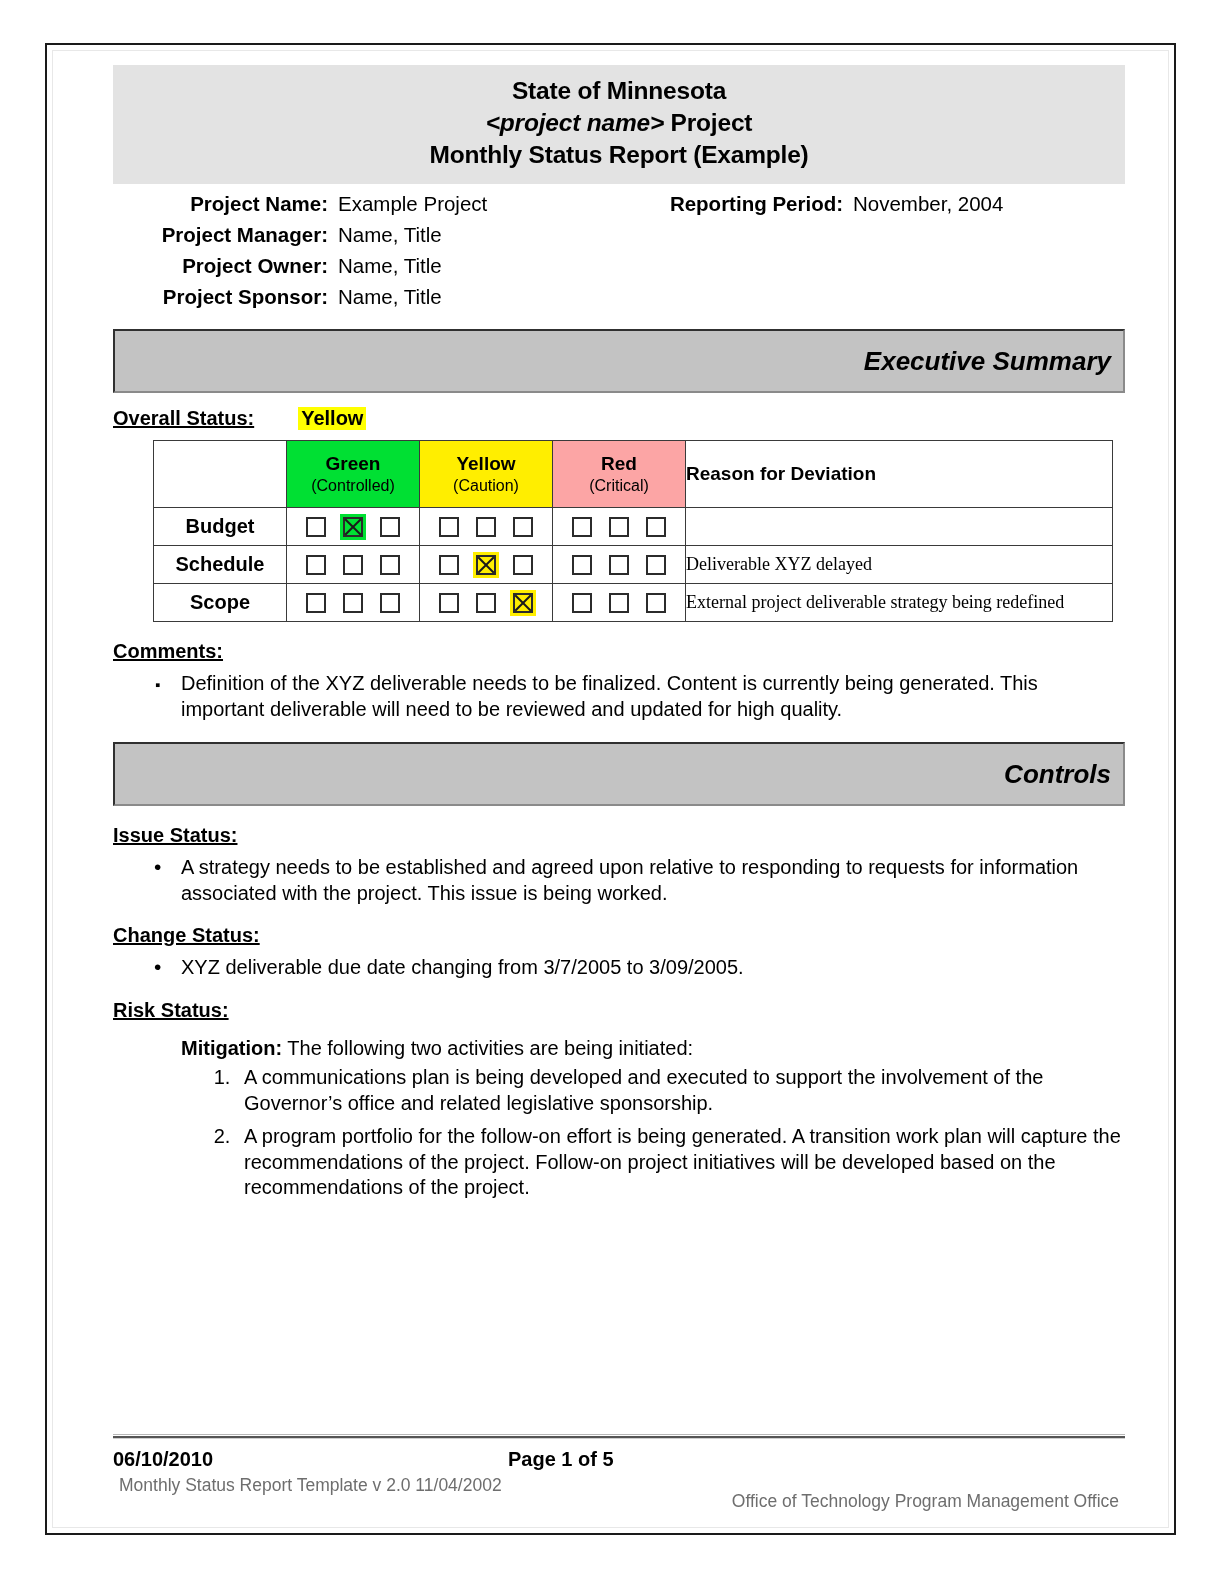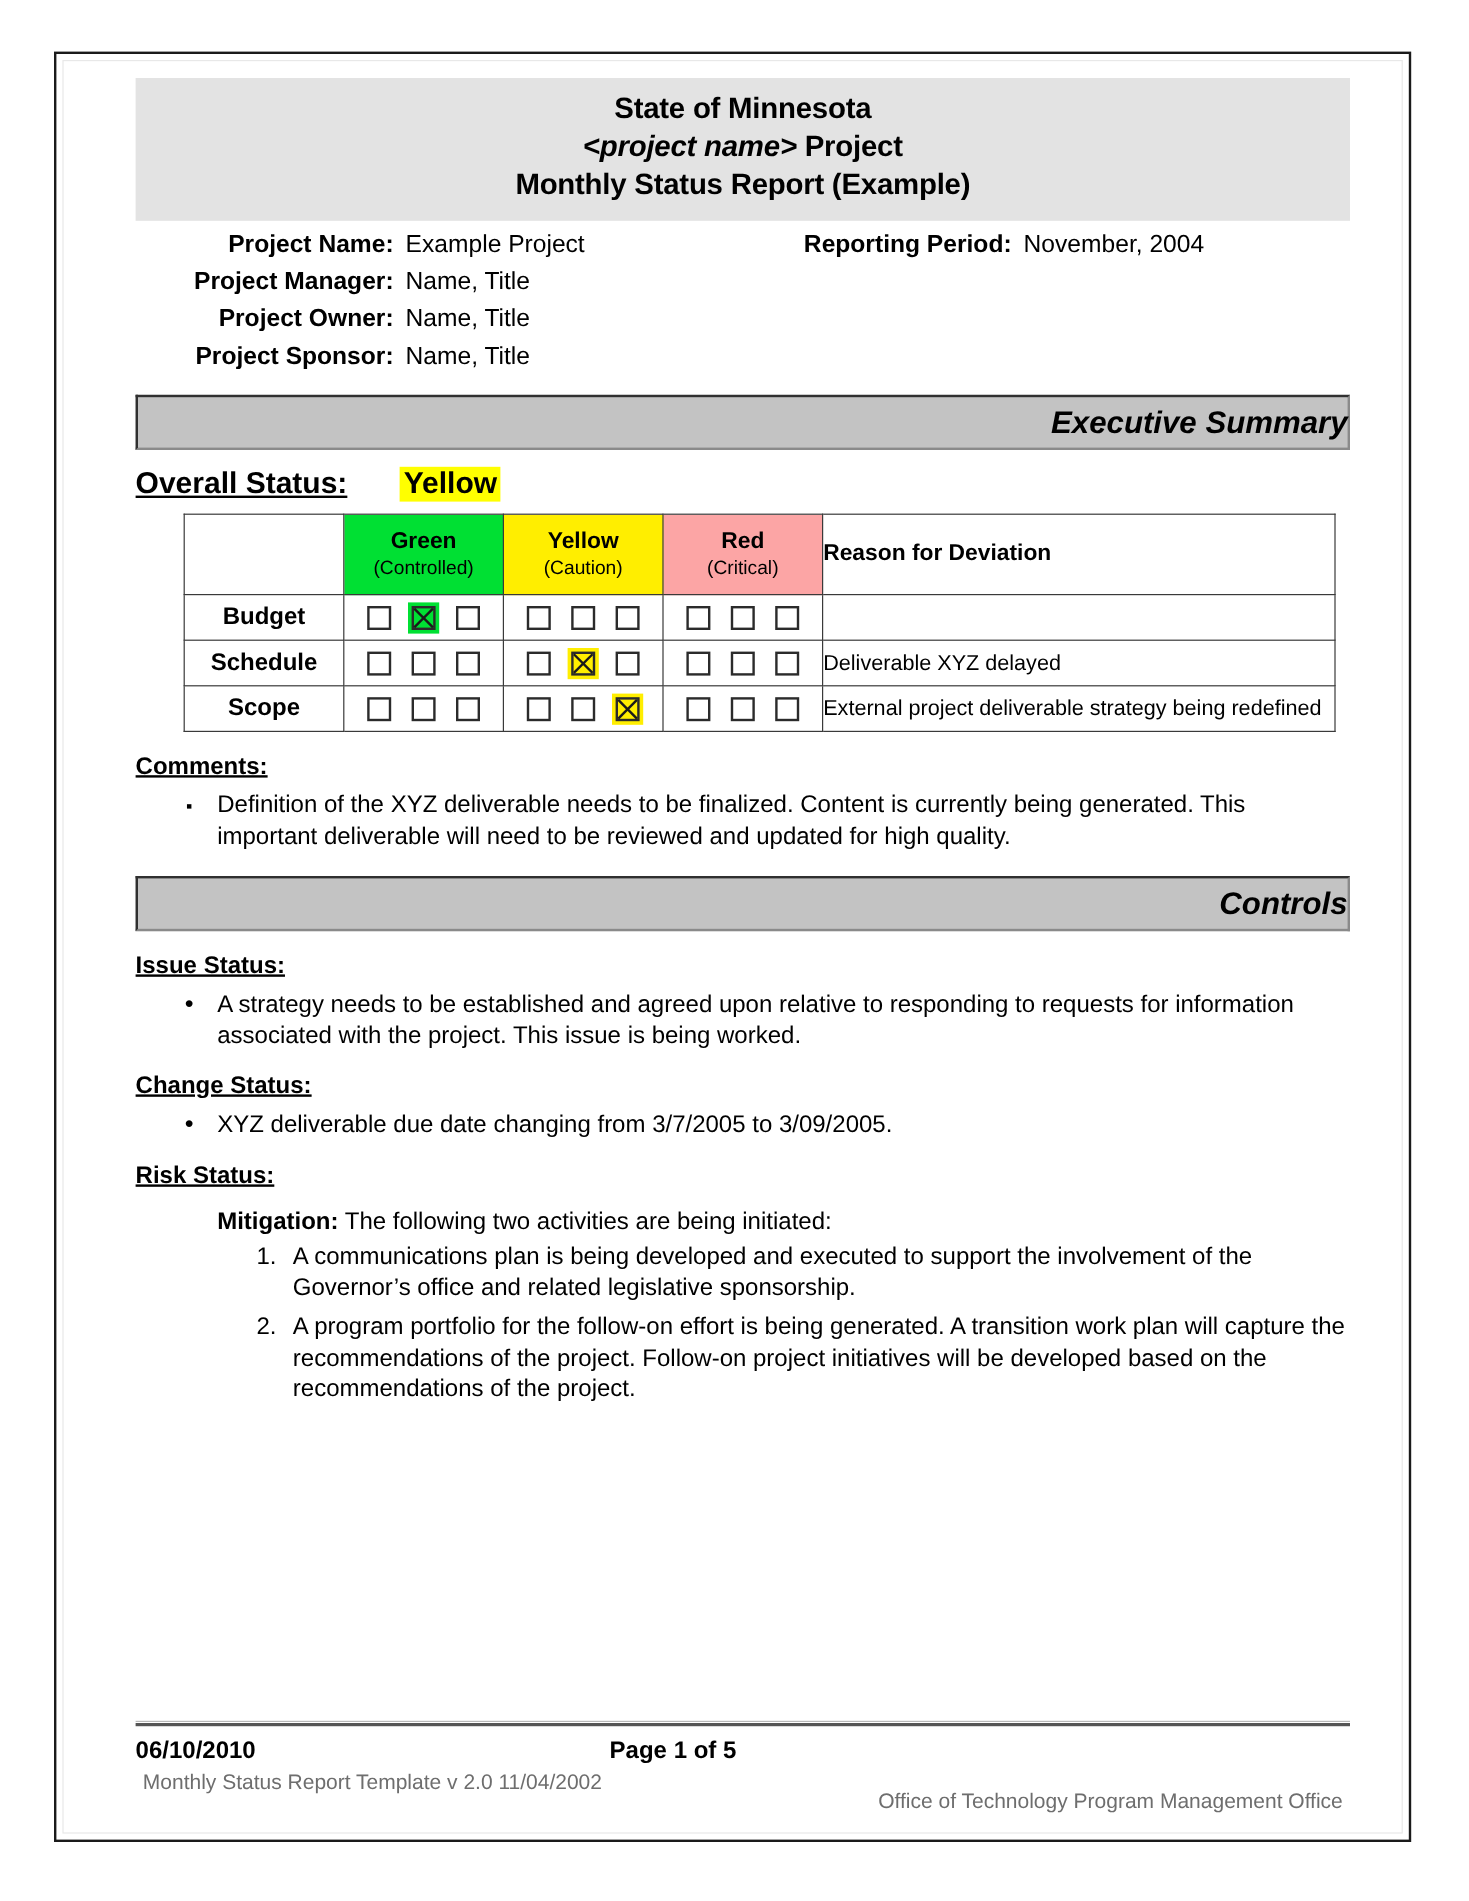--- a/index.html
+++ b/index.html
@@ -82,39 +82,39 @@
   }
 
   
   .banner {
     margin-top: 20px;
     background: #c3c3c3;
     border: 2px solid #303030;
     border-right-color: #8a8a8a;
     border-bottom-color: #8a8a8a;
     box-sizing: border-box;
-    height: 46px;
+    height: 64px;
     display: flex;
     align-items: center;
     justify-content: flex-end;
-    padding-right: 0;
+    padding-right: 12px;
   }
   .banner-text {
     font-size: 26px;
     font-weight: bold;
     font-style: italic;
     letter-spacing: 0px;
   }
 
   
   .overall {
     margin-top: 14px;
     display: flex;
     align-items: baseline;
-    font-size: 25px;
+    font-size: 20px;
   }
   .overall-label {
     font-weight: bold;
     text-decoration: underline;
     white-space: nowrap;
   }
   .overall-value {
     font-weight: bold;
     background: #ffff00;
     margin-left: 44px;
@@ -204,21 +204,21 @@
     width: 22px;
     height: 2px;
     background: #1a1a1a;
   }
   .chk.on::before { transform: translate(-50%,-50%) rotate(45deg); }
   .chk.on::after  { transform: translate(-50%,-50%) rotate(-45deg); }
   .chk.hl-green  { box-shadow: 0 0 0 3px #00e033; background:#00e033; }
   .chk.hl-yellow { box-shadow: 0 0 0 3px #ffee00; background:#ffee00; }
 
   td.reason {
-    font-family: Liberation Sans, sans-serif;
+    font-family: Liberation Serif, serif;
     font-size: 18px;
     padding-left: 9px;
     vertical-align: middle;
     height: 37px;
     margin-left: 48px;
   }
 
   
   .sec-head {
     margin-top: 18px;

